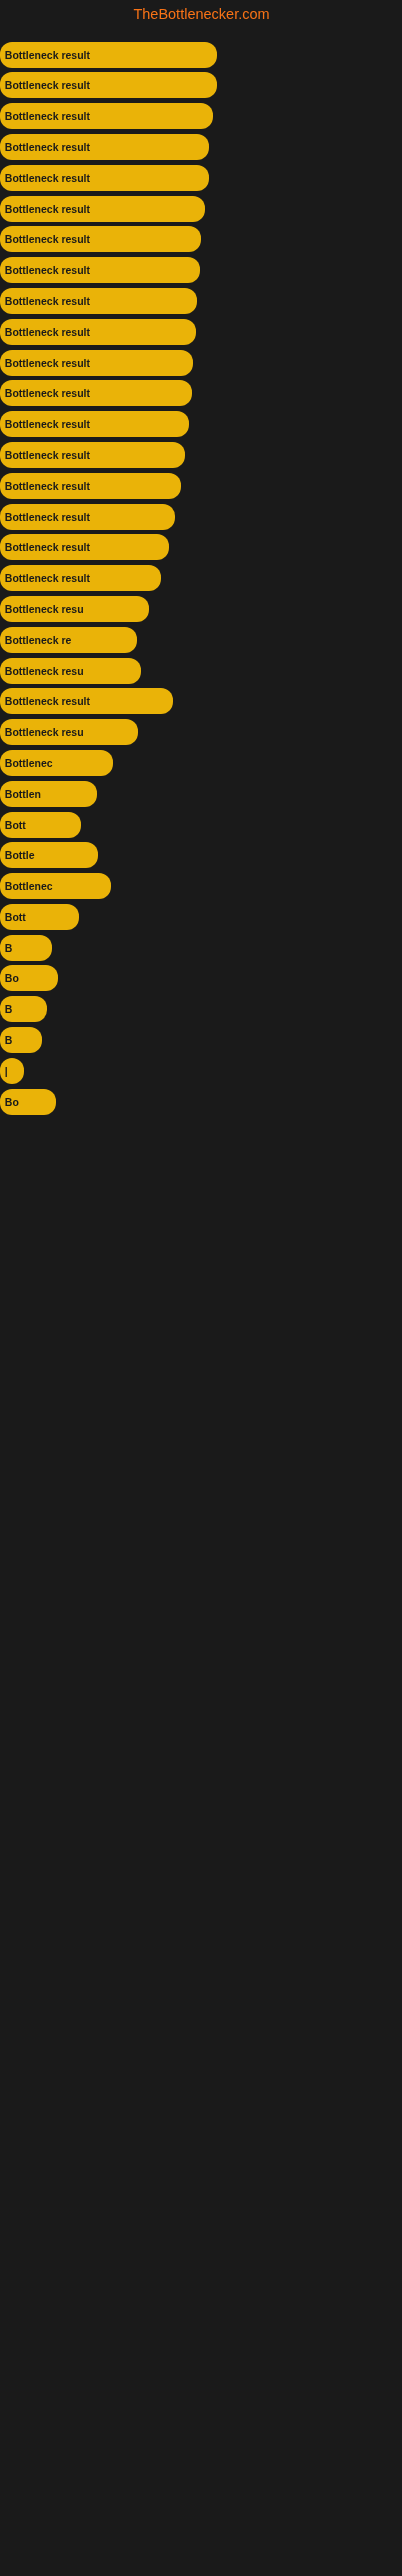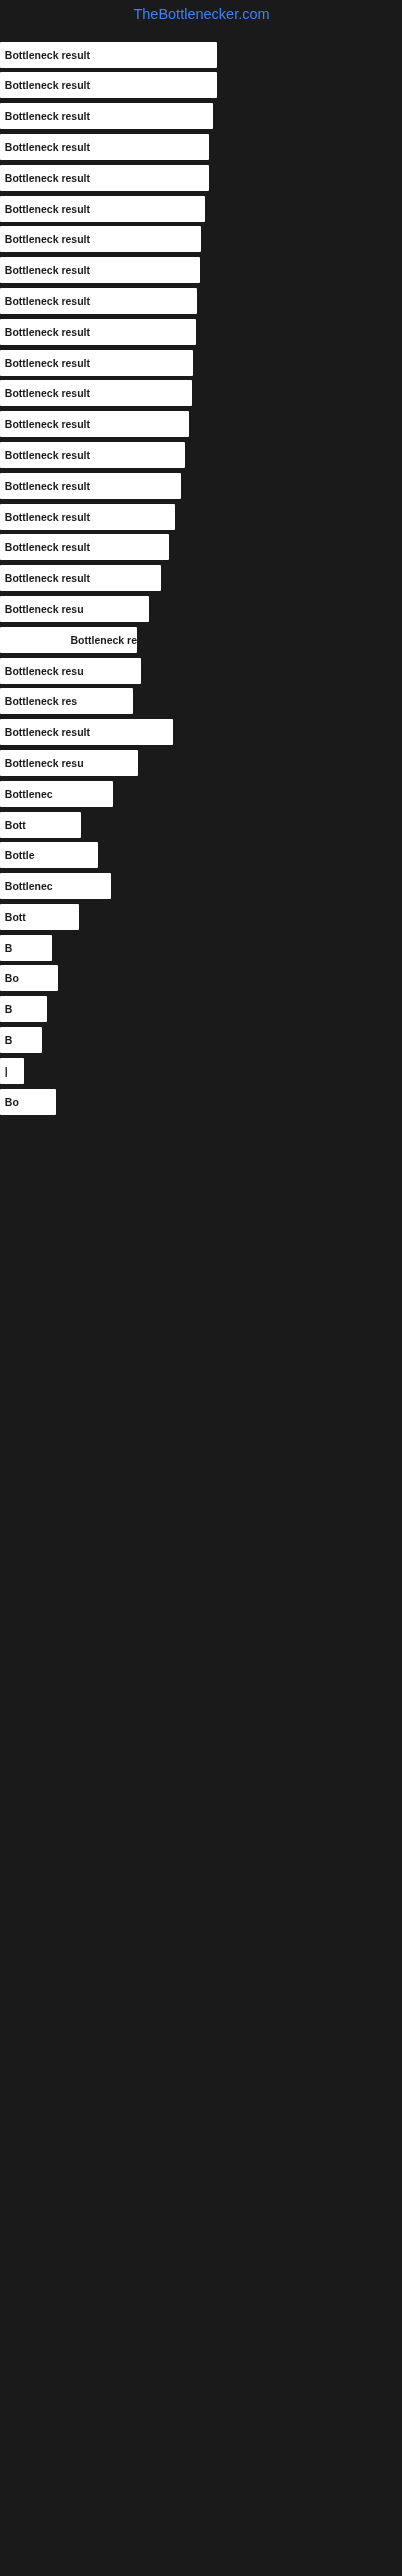--- a/index.html
+++ b/index.html
@@ -9,40 +9,40 @@
     }
     body {
       width: 403px;
       min-height: 2576px;
       background-color: #1a1a1a;
       font-family: Arial, sans-serif;
       position: relative;
     }
     .site-title {
       text-align: center;
-      color: #3b82f6;
+      color: #f97316;
       font-size: 14.5px;
       padding: 6.4px 0;
       background-color: #1a1a1a;
     }
     .bars-container {
       padding: 8px 0;
     }
     .bar-row {
       margin: 4.8px 0;
       display: flex;
       align-items: center;
     }
     .bar {
-      background-color: #ffffff;
+      background-color: #eab308;
       height: 26px;
       display: flex;
       align-items: center;
       padding-left: 4.8px;
-      border-radius: 1px;
+      border-radius: 12px;
       overflow: hidden;
       white-space: nowrap;
     }
     .bar-label {
       color: #1a1a1a;
       font-size: 10.5px;
       font-weight: bold;
     }
   </style>
 </head>
@@ -142,50 +142,50 @@
       <div class="bar" style="width: 161px;">
         <span class="bar-label">Bottleneck result</span>
       </div>
     </div>
     <div class="bar-row">
       <div class="bar" style="width: 149px;">
         <span class="bar-label">Bottleneck resu</span>
       </div>
     </div>
     <div class="bar-row">
-      <div class="bar" style="width: 137px; justify-content: flex-end;">
+      <div class="bar" style="width: 137px;">
         <span class="bar-label">Bottleneck re</span>
       </div>
     </div>
     <div class="bar-row">
       <div class="bar" style="width: 141px;">
         <span class="bar-label">Bottleneck resu</span>
       </div>
     </div>
     <div class="bar-row">
-      <div class="bar" style="width: 133px;">
-        <span class="bar-label">Bottleneck res</span>
-      </div>
-    </div>
-    <div class="bar-row">
       <div class="bar" style="width: 173px;">
         <span class="bar-label">Bottleneck result</span>
       </div>
     </div>
     <div class="bar-row">
       <div class="bar" style="width: 138px;">
         <span class="bar-label">Bottleneck resu</span>
       </div>
     </div>
     <div class="bar-row">
       <div class="bar" style="width: 113px;">
         <span class="bar-label">Bottlenec</span>
       </div>
     </div>
     <div class="bar-row">
+      <div class="bar" style="width: 97px;">
+        <span class="bar-label">Bottlen</span>
+      </div>
+    </div>
+    <div class="bar-row">
       <div class="bar" style="width: 81px;">
         <span class="bar-label">Bott</span>
       </div>
     </div>
     <div class="bar-row">
       <div class="bar" style="width: 98px;">
         <span class="bar-label">Bottle</span>
       </div>
     </div>
     <div class="bar-row">

